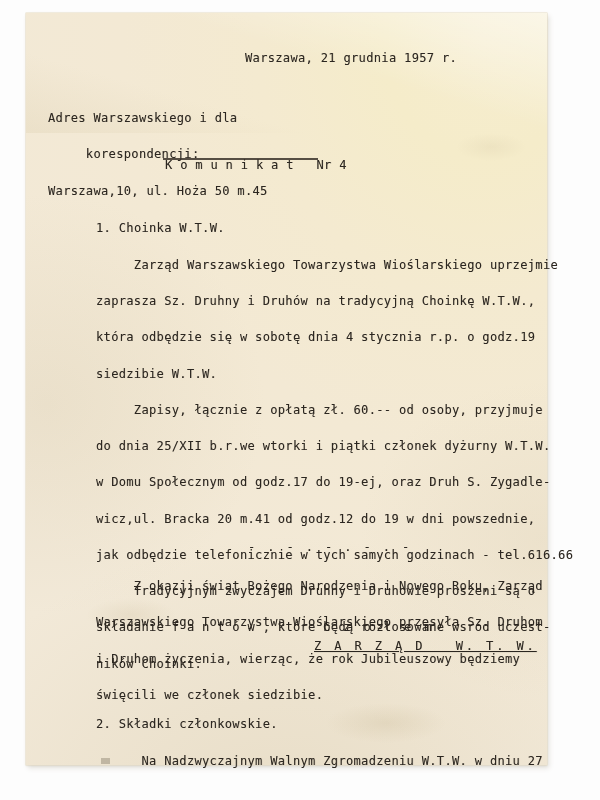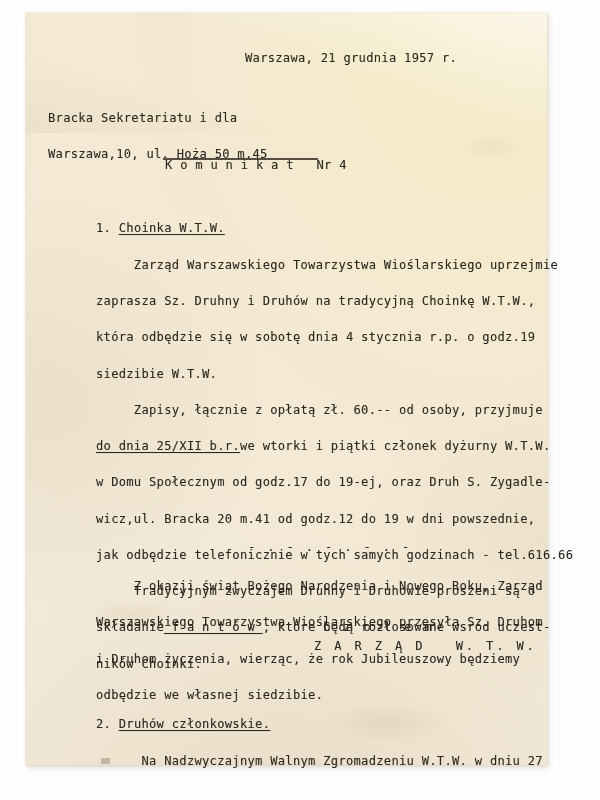--- a/index.html
+++ b/index.html
@@ -80,53 +80,54 @@
     position: absolute;
     left: 0; top: 0; right: 0; bottom: 0;
     color: #2b2620;
     font-size: 12px;
     line-height: 12.1px;
     letter-spacing: 0.35px;
     white-space: pre;
     text-shadow: 0.35px 0.25px 0 rgba(70,60,45,0.30);
   }
   .ln { display: block; }
-  .u { text-decoration: underline; text-underline-offset: 2px; }
+  .u { text-underline-offset: 2px; }
 
   .date-line   { position: absolute; left: 245px; top: 52px; }
   .addr-block  { position: absolute; left: 48px;  top: 88px; }
   .title-block { position: absolute; left: 165px; top: 139px; margin-top: 20px; }
   .title-rule  { position: absolute; left: 163px; top: 158px;
                  width: 155px; height: 1.5px; background: #3a332a; opacity: .85; }
   .body-block  { position: absolute; left: 96px;  top: 174px; }
   .sep-line    { position: absolute; left: 248px; top: 541px; letter-spacing: 2.4px; }
   .close-block { position: absolute; left: 96px;  top: 556px; }
   .sign1       { position: absolute; left: 323px; top: 621px; letter-spacing: 2.9px; }
-  .sign2       { position: absolute; left: 314px; top: 640px; letter-spacing: 2.9px; }
+  .sign2       { position: absolute; left: 314px; top: 640px; letter-spacing: 2.9px; text-decoration: underline; }
 </style>
 </head>
 <body>
 
 <div id="scene">
 
   <div id="paper">
     <div id="crease"></div>
     <div id="aging"></div>
     <div id="blotch1"></div>
     <div id="blotch2"></div>
     <div id="blotch3"></div>
     <div id="speck"></div>
   </div>
 
   <div id="typed">
 
     <div class="date-line"><span class="ln">Warszawa, 21 grudnia 1957 r.</span></div>
 
     <div class="addr-block">
-      <span class="ln">Bracka Sekretariatu i dla</span>
+      <span class="ln">Adres Warszawskiego i dla</span>
+      <span class="ln">     korespondencji:</span>
       <span class="ln">Warszawa,10, ul. Hoża 50 m.45</span>
     </div>
 
     <div class="title-block"><span class="ln">K o m u n i k a t   Nr 4</span></div>
     <div class="title-rule"></div>
 
     <div class="body-block">
 
       
       <span class="ln"><span>1.</span> <span class="u">Choinka W.T.W.</span></span>
@@ -137,21 +138,21 @@
       <span class="ln">     Zapisy, łącznie z opłatą zł. 60.-- od osoby, przyjmuje</span>
       <span class="ln"><span class="u">do dnia 25/XII b.r.</span>we wtorki i piątki członek dyżurny W.T.W.</span>
       <span class="ln">w Domu Społecznym od godz.17 do 19-ej, oraz Druh S. Zygadle-</span>
       <span class="ln">wicz,ul. Bracka 20 m.41 od godz.12 do 19 w dni powszednie,</span>
       <span class="ln">jak odbędzie telefonicznie w tych samych godzinach - tel.616.66</span>
       <span class="ln">     Tradycyjnym zwyczajem Druhny i Druhowie proszeni są o</span>
       <span class="ln">składanie<span class="u"> f a n t ó w </span>, które będą rozlosowane wsród uczest-</span>
       <span class="ln">ników Choinki.</span>
 
       
-      <span class="ln"><span>2.</span> <span class="u">Druhów członkowskie.</span></span>
+      <span class="ln"><span>2.</span> <span class="u">Składki członkowskie.</span></span>
       <span class="ln">      Na Nadzwyczajnym Walnym Zgromadzeniu W.T.W. w dniu 27</span>
       
       
       
       
       
       
       
 
       
@@ -163,20 +164,20 @@
       
       
     </div>
 
     <div class="sep-line"><span class="ln">- . - . - . - . -</span></div>
 
     <div class="close-block">
       <span class="ln">     Z okazji świąt Bożego Narodzenia i Nowego Roku, Zarząd</span>
       <span class="ln">Warszawskiego Towarzystwa Wioślarskiego przesyła Sz. Druhom</span>
       <span class="ln">i Druhom życzenia, wierząc, że rok Jubileuszowy będziemy</span>
-      <span class="ln">odbędzie we własnej siedzibie.</span>
+      <span class="ln">święcili we członek siedzibie.</span>
     </div>
 
     <div class="sign1"><span class="ln">C z o ł e m</span></div>
     <div class="sign2"><span class="ln">Z A R Z Ą D   W. T. W.</span></div>
 
   </div>
 </div>
 
 </body></html>

